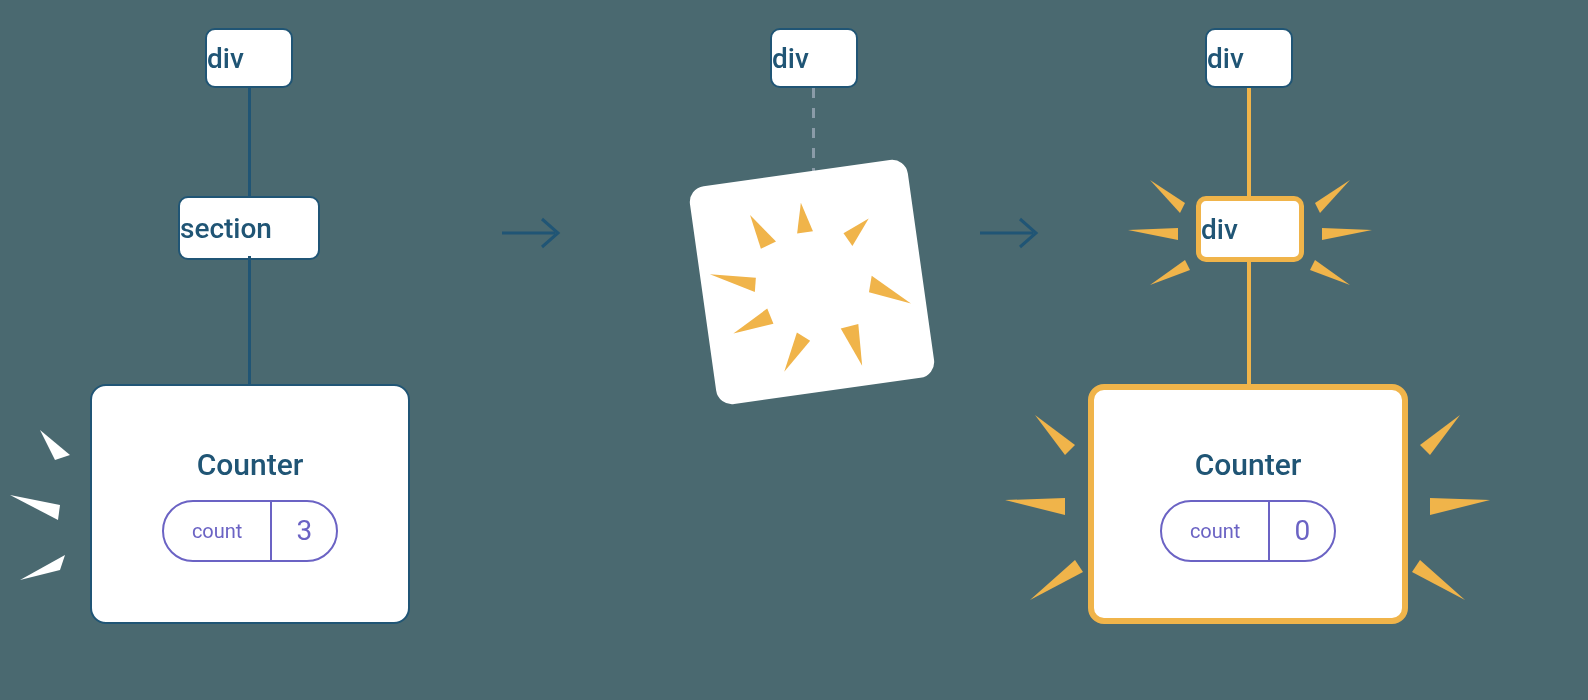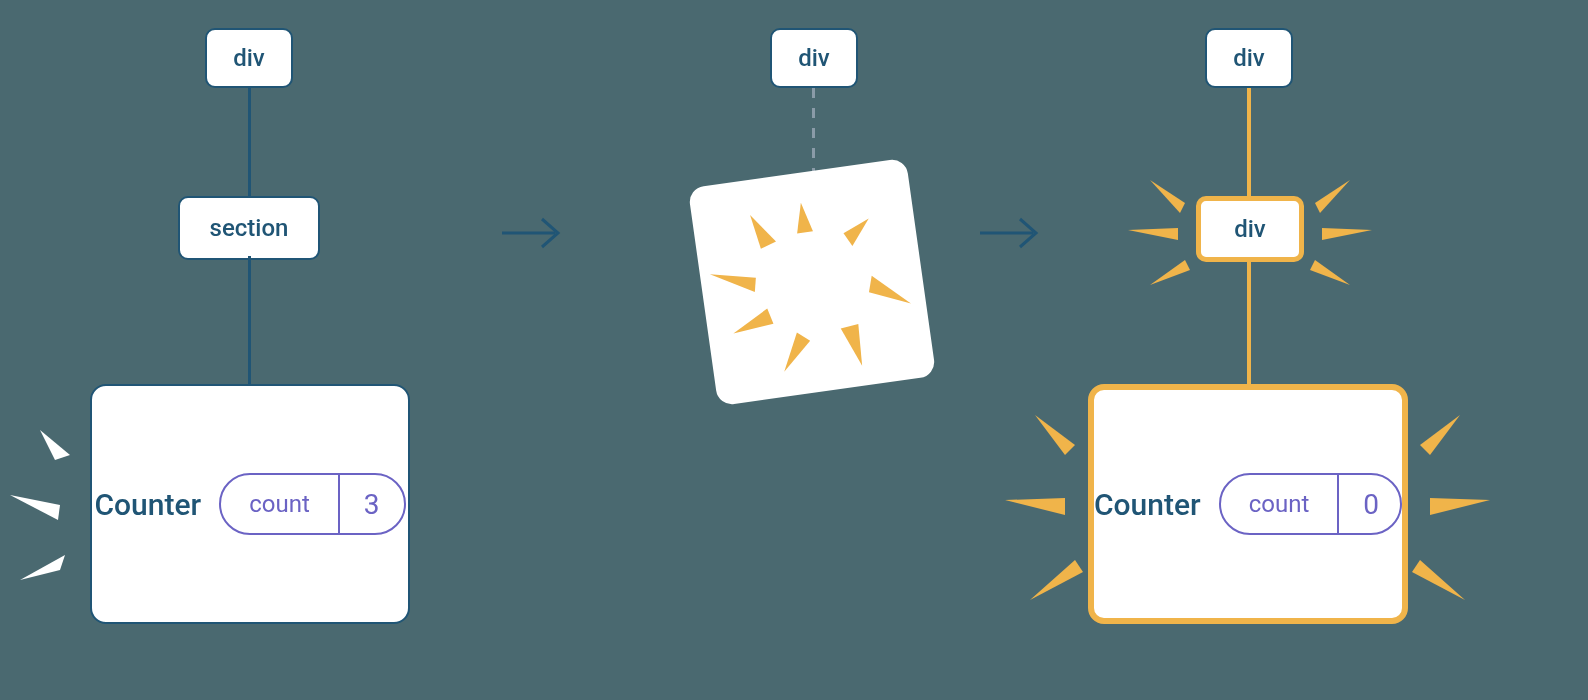--- a/index.html
+++ b/index.html
@@ -10,22 +10,22 @@
     height: 700px;
     position: relative;
     overflow: hidden;
   }
   .node {
     position: absolute;
     background: #fff;
     border-radius: 10px;
     display: flex;
     align-items: center;
-    justify-content: center;
-    font-size: 24px;
+    justify-content: flex-start;
+    font-size: 28px;
     color: #205575;
     font-weight: 500;
   }
   .node.blue-border { border: 2px solid #205575; }
   .node.orange-border { border: 5px solid #f0b44a; box-shadow: inset 0 0 0 2px #fff; }
   .line {
     position: absolute;
     background: #205575;
     width: 3px;
   }
@@ -34,21 +34,21 @@
     position: absolute;
     color: #205575;
     font-size: 52px;
     font-weight: 300;
   }
   .counter-box {
     position: absolute;
     background: #fff;
     border-radius: 16px;
     display: flex;
-    flex-direction: row;
+    flex-direction: column;
     align-items: center;
     justify-content: center;
     gap: 18px;
   }
   .counter-box.blue { border: 2px solid #205575; }
   .counter-box.orange { border: 6px solid #f0b44a; box-shadow: inset 0 0 0 3px #fff; }
   .counter-title {
     font-size: 30px;
     color: #205575;
     font-weight: 500;
@@ -58,21 +58,21 @@
     align-items: stretch;
     border: 2px solid #6b63c4;
     border-radius: 999px;
     overflow: hidden;
     height: 62px;
   }
   .pill-label {
     padding: 0 28px;
     display: flex;
     align-items: center;
-    font-size: 24px;
+    font-size: 20px;
     color: #6b63c4;
     border-right: 2px solid #6b63c4;
   }
   .pill-value {
     padding: 0 24px;
     display: flex;
     align-items: center;
     font-size: 28px;
     color: #6b63c4;
   }

